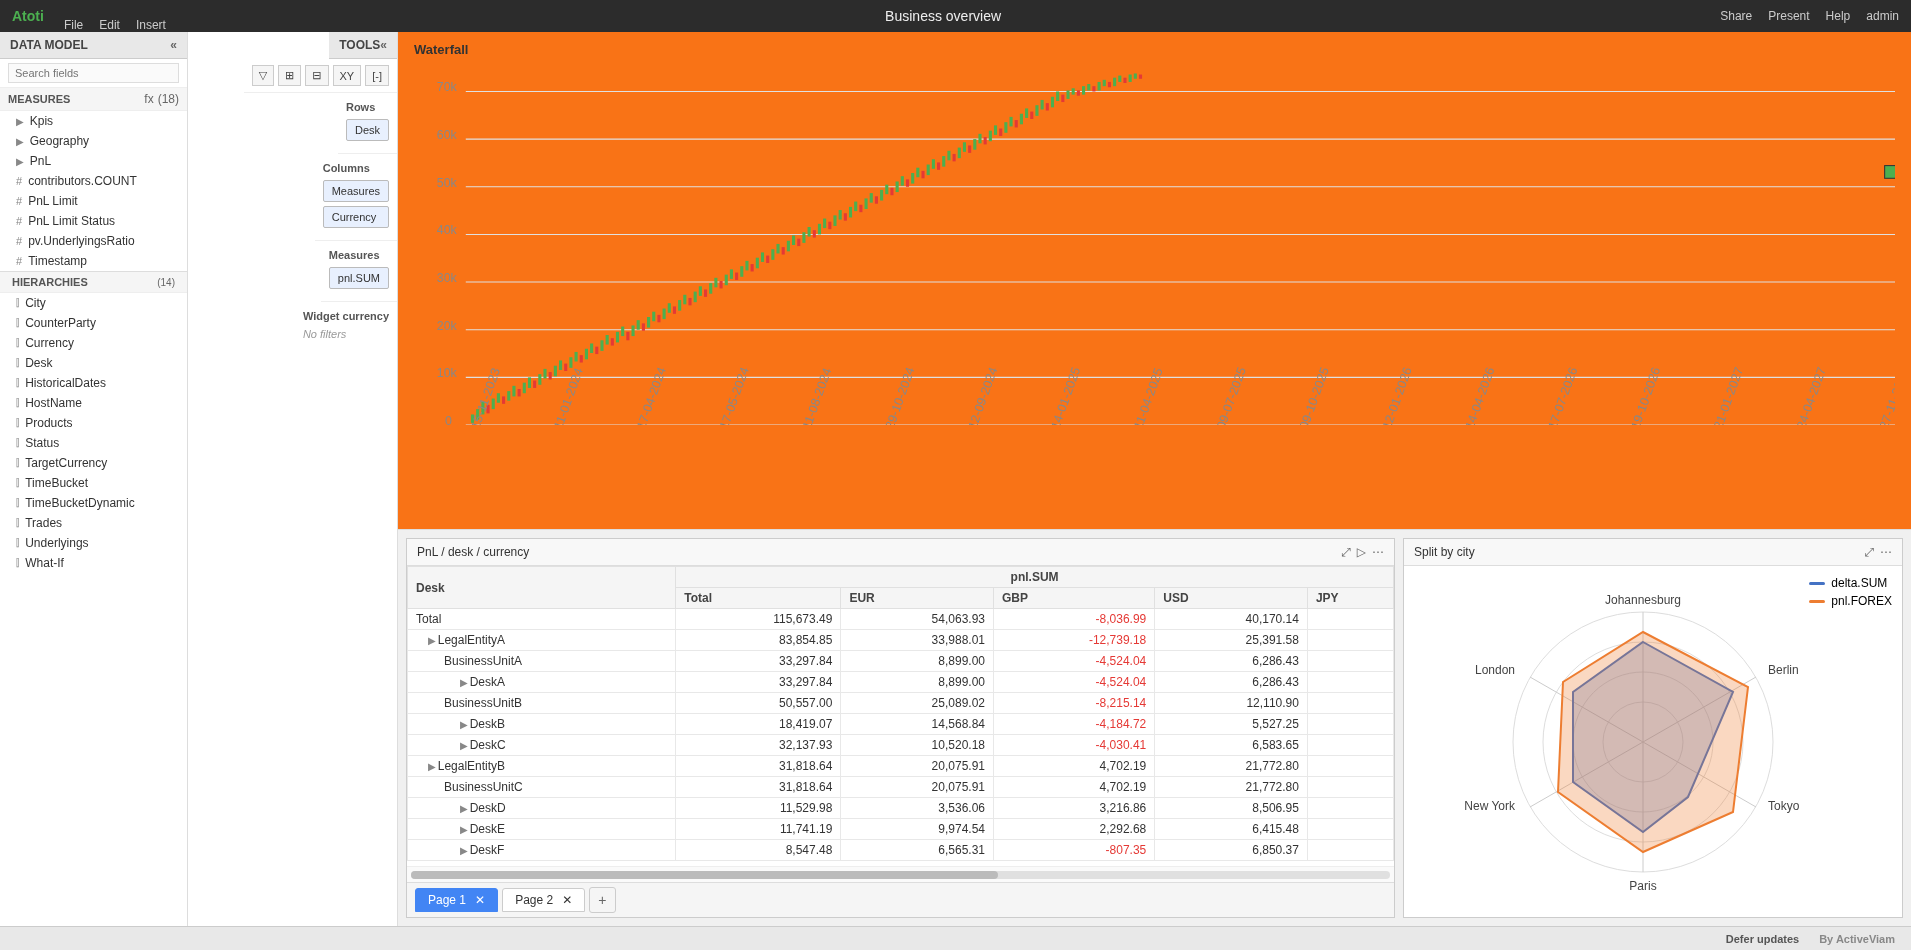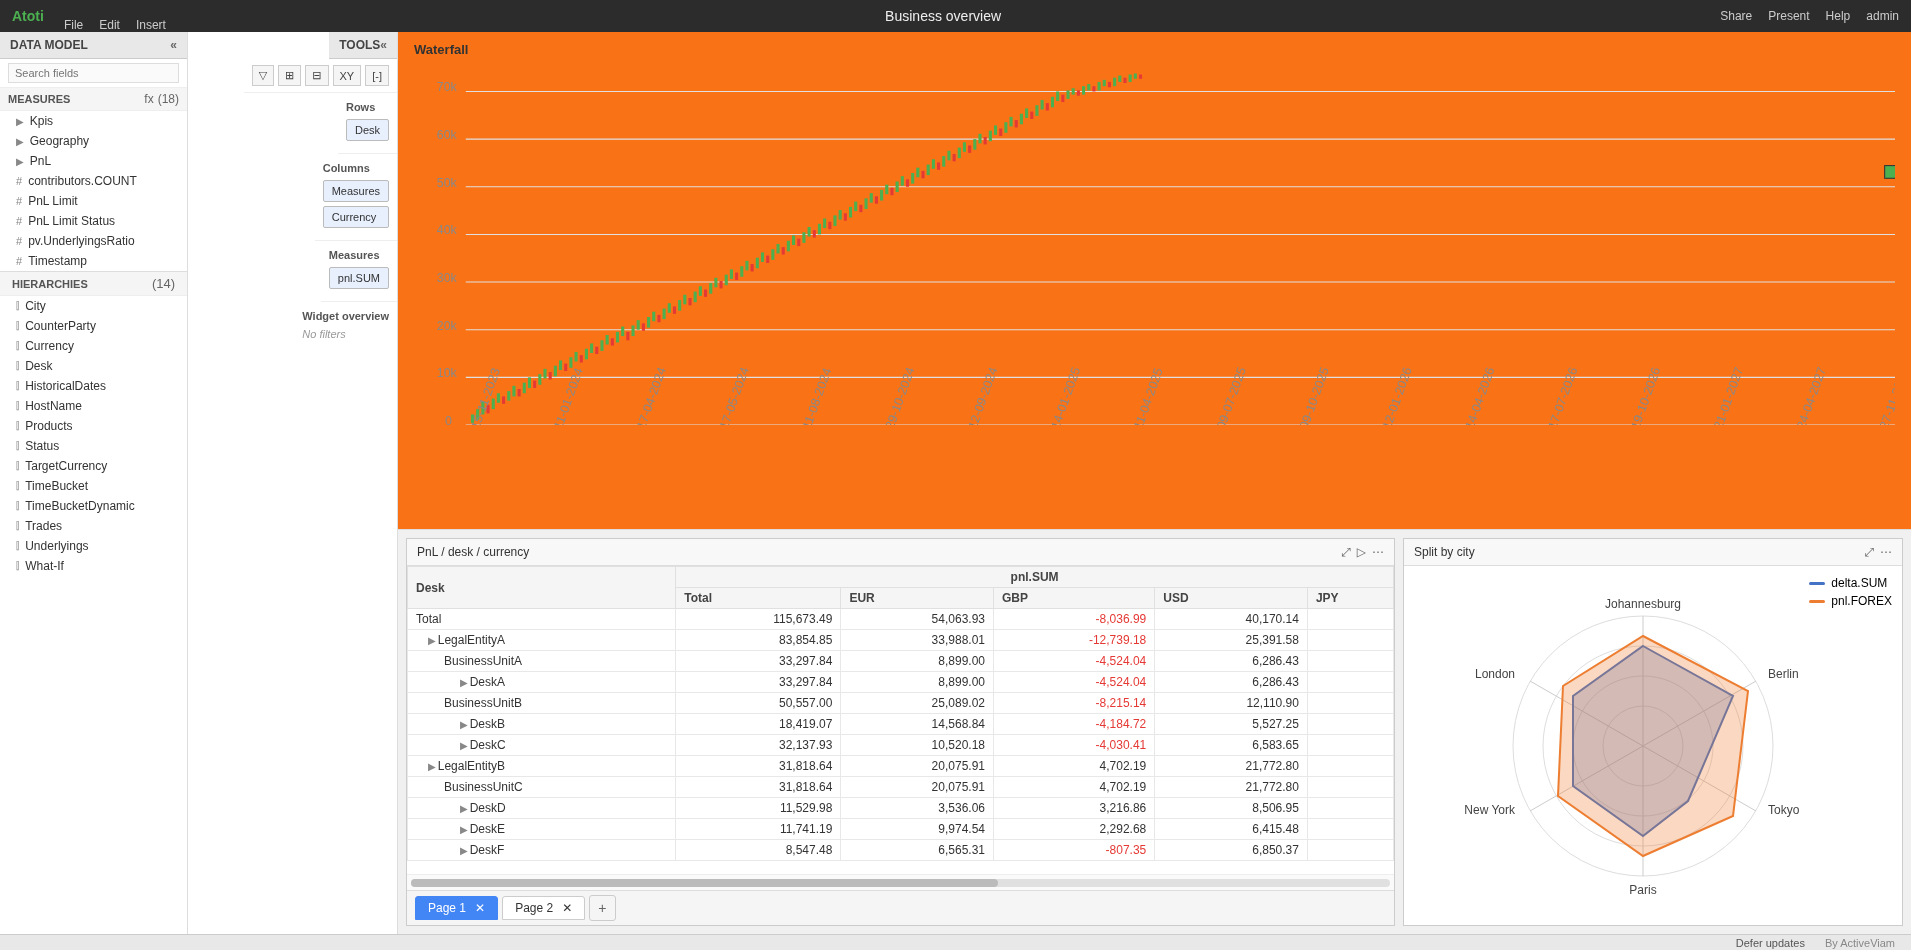--- a/index.html
+++ b/index.html
@@ -179,21 +179,21 @@
       </div>
       <div class="tree-item">
         <span class="hash-icon">#</span>
         <span>Timestamp</span>
       </div>
     </div>
 
     <div class="hierarchies-section">
       <div class="hierarchies-header">
         <span style="font-size:11px;font-weight:bold;color:#555;">HIERARCHIES</span>
-        <span style="font-size:13px;color:#666;">(14)</span>
+        <span style="font-size:10px;color:#666;">(14)</span>
       </div>
       <div class="tree-list">
         <div class="tree-item">
           <span class="item-icon" style="font-size:10px;">⫿</span>
           <span>City</span>
         </div>
         <div class="tree-item">
           <span class="item-icon" style="font-size:10px;">⫿</span>
           <span>CounterParty</span>
         </div>
@@ -272,21 +272,21 @@
       <div class="tools-item">Measures</div>
       <div class="tools-item">Currency</div>
     </div>
 
     <div class="tools-section">
       <div class="tools-section-label">Measures</div>
       <div class="tools-item">pnl.SUM</div>
     </div>
 
     <div class="widget-filters">
-      <div class="tools-section-label">Widget overview</div>
+      <div class="tools-section-label">Widget currency</div>
       <div class="no-filters">No filters</div>
     </div>
   </div>
 
   <div class="content-area">
 
     <div class="waterfall-area">
       <div class="chart-title">Waterfall</div>
       <div class="chart-container">
         <svg class="waterfall-svg" viewBox="0 0 1430 340" preserveAspectRatio="none">
@@ -671,16 +671,16 @@
               <div class="legend-dot" style="background:#ed7d31;"></div>
               <span>pnl.FOREX</span>
             </div>
           </div>
         </div>
       </div>
     </div>
   </div>
 </div>
 
-<div style="height:16px; background:#e8e8e8; border-top:1px solid #ccc; display:flex; align-items:center; justify-content:flex-end; padding: 0 16px; gap:20px;">
+<div style="height:24px; background:#e8e8e8; border-top:1px solid #ccc; display:flex; align-items:center; justify-content:flex-end; padding: 0 16px; gap:20px;font-weight:bold;">
   <span style="font-size:11px;color:#555;cursor:pointer;">Defer updates</span>
   <span style="font-size:11px;color:#888;">By ActiveViam</span>
 </div>
 
 </body></html>

